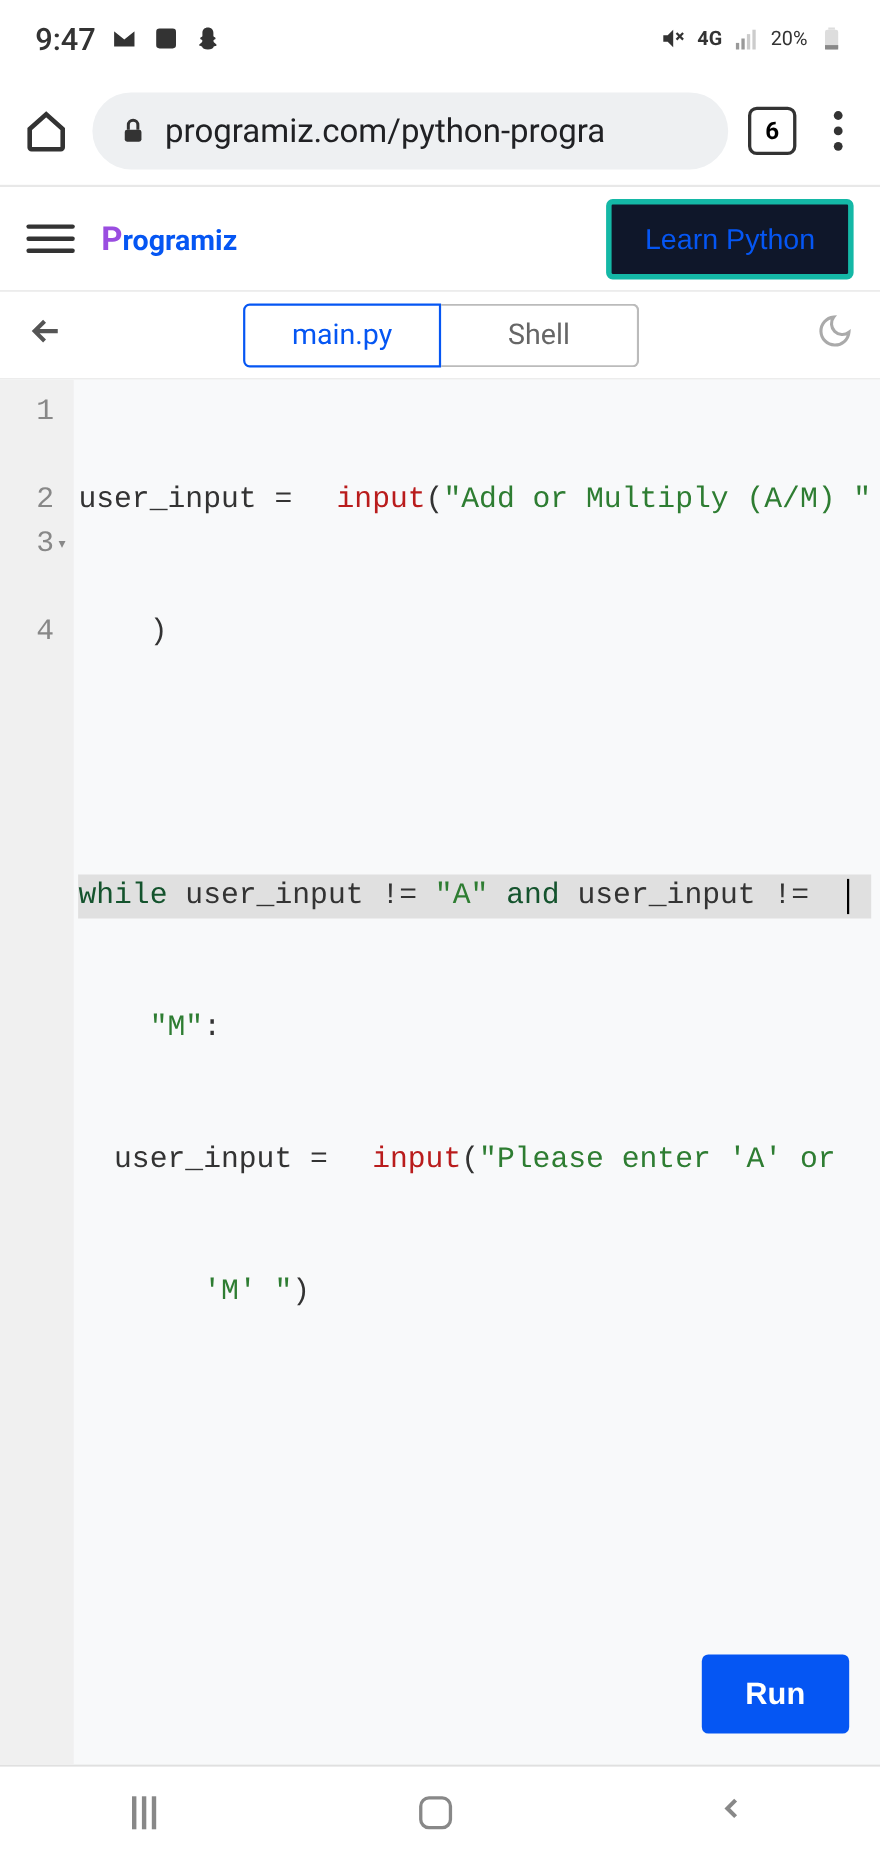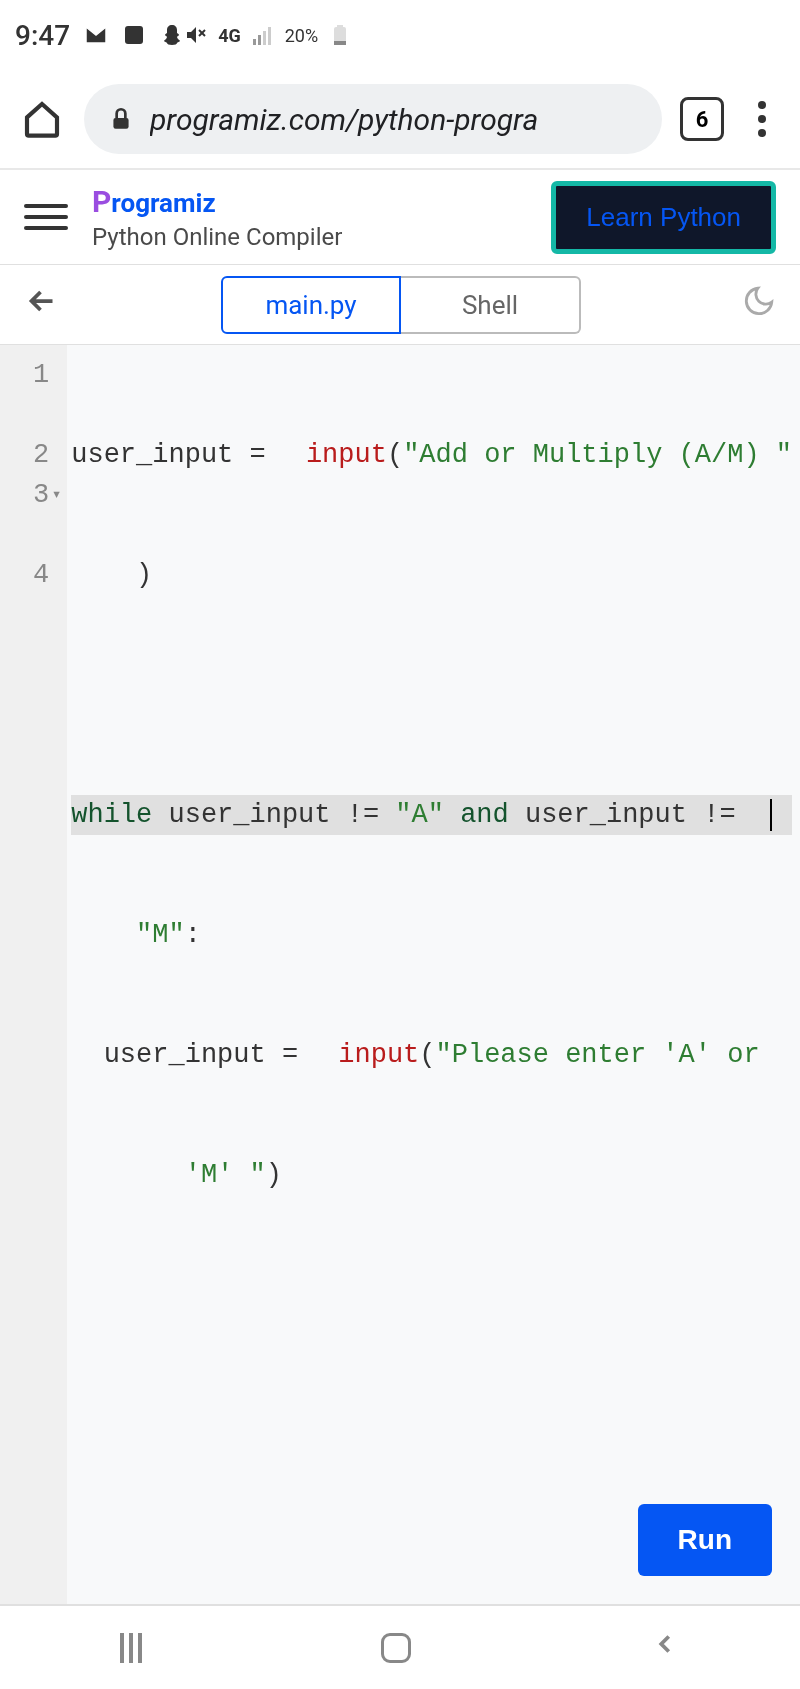--- a/index.html
+++ b/index.html
@@ -11,22 +11,22 @@
       display: flex;
       flex-direction: column;
       overflow: hidden;
     }
     
     
     .status-bar {
       height: 70px;
       display: flex;
       align-items: center;
-      justify-content: flex-start;
-      padding: 0 15px;
+      justify-content: space-between;
+      padding: 0 32px;
       font-size: 28px;
       color: #333;
     }
     .status-left { display: flex; align-items: center; gap: 14px; }
     .status-right { display: flex; align-items: center; gap: 10px; }
     .status-icon { width: 24px; height: 24px; }
     .status-time { font-weight: 500; }
     .battery-text { font-size: 18px; }
     
     
@@ -45,21 +45,21 @@
       border-radius: 40px;
       height: 70px;
       display: flex;
       align-items: center;
       padding: 0 24px;
       gap: 16px;
       font-size: 30px;
       color: #202124;
       overflow: hidden;
     }
-    .url-text { white-space: nowrap; overflow: hidden; font-style: italic; }
+    .url-text { white-space: nowrap; overflow: hidden; }
     .tab-count {
       width: 44px;
       height: 44px;
       border: 3px solid #333;
       border-radius: 8px;
       display: flex;
       align-items: center;
       justify-content: center;
       font-size: 22px;
       font-weight: 700;
@@ -258,21 +258,20 @@
 </div>
 
 <div class="site-header">
   <div class="hamburger">
     <span></span>
       <span></span>
       <span></span>
   </div>
   <div class="brand">
     <div class="brand-title"><span class="p-accent">P</span><span>rogramiz</span></div>
-    <div class="brand-sub">Python Online Compiler</div>
   </div>
   <button class="learn-btn">Learn Python</button>
 </div>
 
 <div class="tabs-row">
   <div class="back-arrow">
     <svg width="36" height="36" viewBox="0 0 24 24" fill="none" stroke="#555" stroke-width="2.5">
         <path d="M19 12H5M11 18l-6-6 6-6"></path>
       </svg>
   </div>

